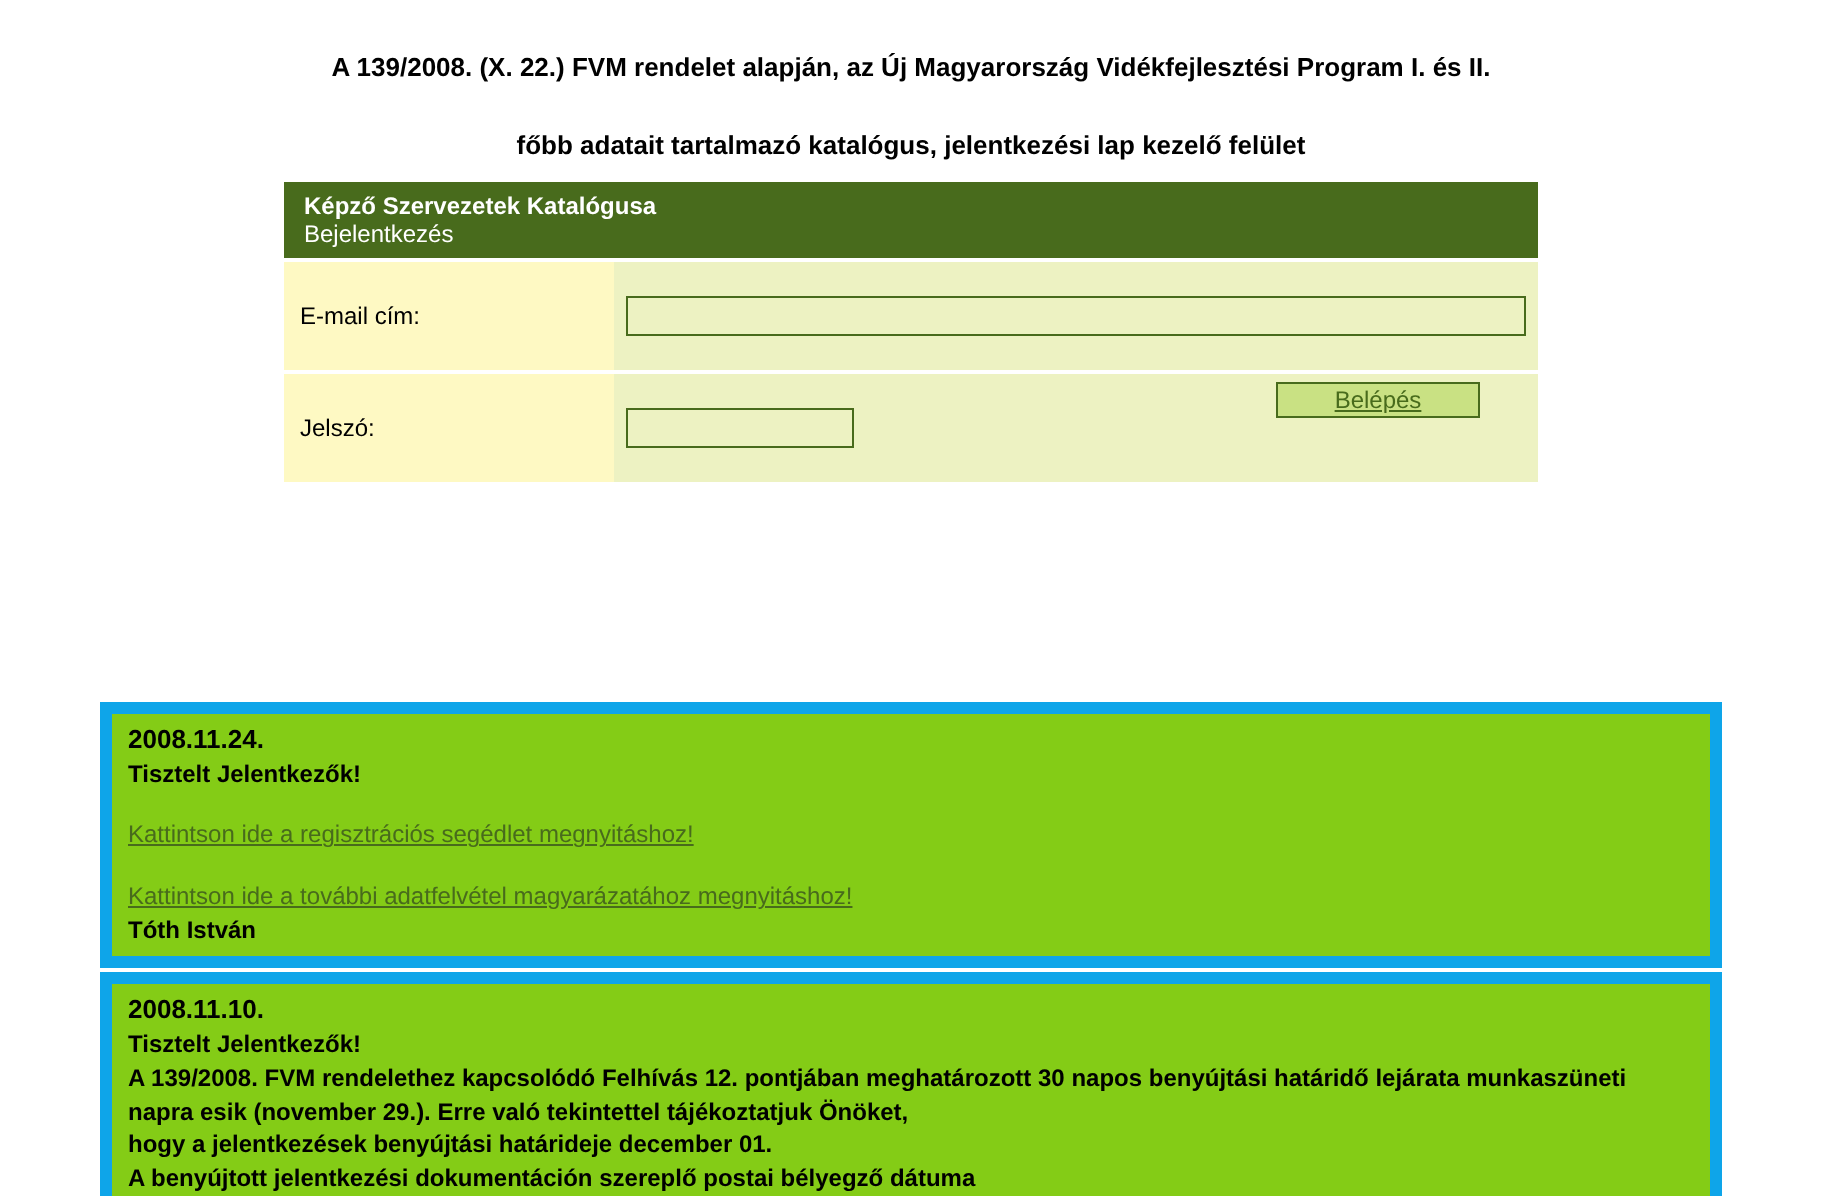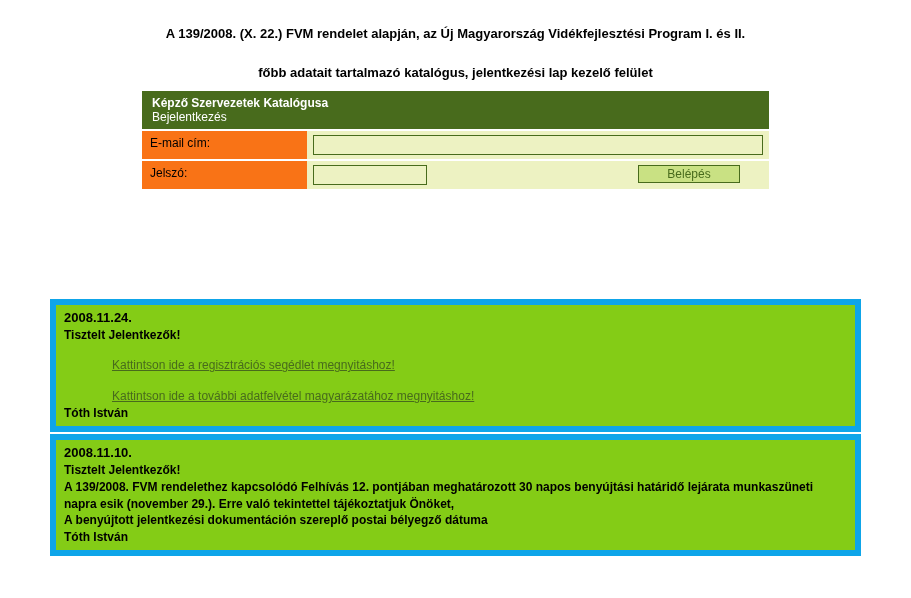--- a/index.html
+++ b/index.html
@@ -34,22 +34,22 @@
     .login-title .t1 {
       font-weight: bold;
     }
     .login-row {
       display: flex;
       align-items: stretch;
       margin-top: 2px;
     }
     .login-label {
       width: 165px;
-      background: #f97316;
-      padding: 5px 8px;
+      background: #fef9c3;
+      padding: 20px 8px;
       box-sizing: border-box;
       flex-shrink: 0;
     }
     .login-input-cell {
       flex: 1;
       background: #edf2c2;
       padding: 4px 6px;
       box-sizing: border-box;
       display: flex;
       align-items: center;
@@ -75,20 +75,21 @@
       text-align: center;
       flex-shrink: 0;
     }
     .login-btn {
       background: #c9e183;
       border: 1px solid #486b1c;
       color: #486b1c;
       padding: 1px 28px;
       font-size: 12px;
       cursor: pointer;
+      text-decoration: underline;
     }
     .news-section {
       margin-top: 110px;
       padding: 0 50px;
     }
     .news-header {
       background: #486b1c;
       color: #fff;
       padding: 3px 8px;
       font-size: 13px;
@@ -99,21 +100,20 @@
       padding: 4px 8px;
       margin-top: 2px;
       line-height: 1.4;
     }
     .news-date {
       font-weight: bold;
       font-size: 13px;
     }
     .news-link {
       color: #486b1c;
-      margin-left: 48px;
     }
     .news-body {
       margin: 0;
       font-weight: bold;
     }
     .spacer-line { height: 14px; }
   </style>
 </head>
 <body>
 
@@ -156,19 +156,20 @@
       <a href="#" class="news-link">Kattintson ide a regisztrációs segédlet megnyitáshoz!</a>
       <div class="spacer-line"></div>
       <a href="#" class="news-link">Kattintson ide a további adatfelvétel magyarázatához megnyitáshoz!</a>
       <div class="news-body">Tóth István</div>
     </div>
 
     <div class="news-item">
       <div class="news-date">2008.11.10.</div>
       <div class="news-body">Tisztelt Jelentkezők!</div>
       <div class="news-body">A 139/2008. FVM rendelethez kapcsolódó Felhívás 12. pontjában meghatározott 30 napos benyújtási határidő lejárata munkaszüneti napra esik (november 29.). Erre való tekintettel tájékoztatjuk Önöket,</div>
+      <div class="news-body">hogy a jelentkezések benyújtási határideje december 01.</div>
       <div class="news-body">A benyújtott jelentkezési dokumentáción szereplő postai bélyegző dátuma</div>
       <div class="news-body">Tóth István</div>
     </div>
 
   </div>
 
 </div>
 
 </body></html>

